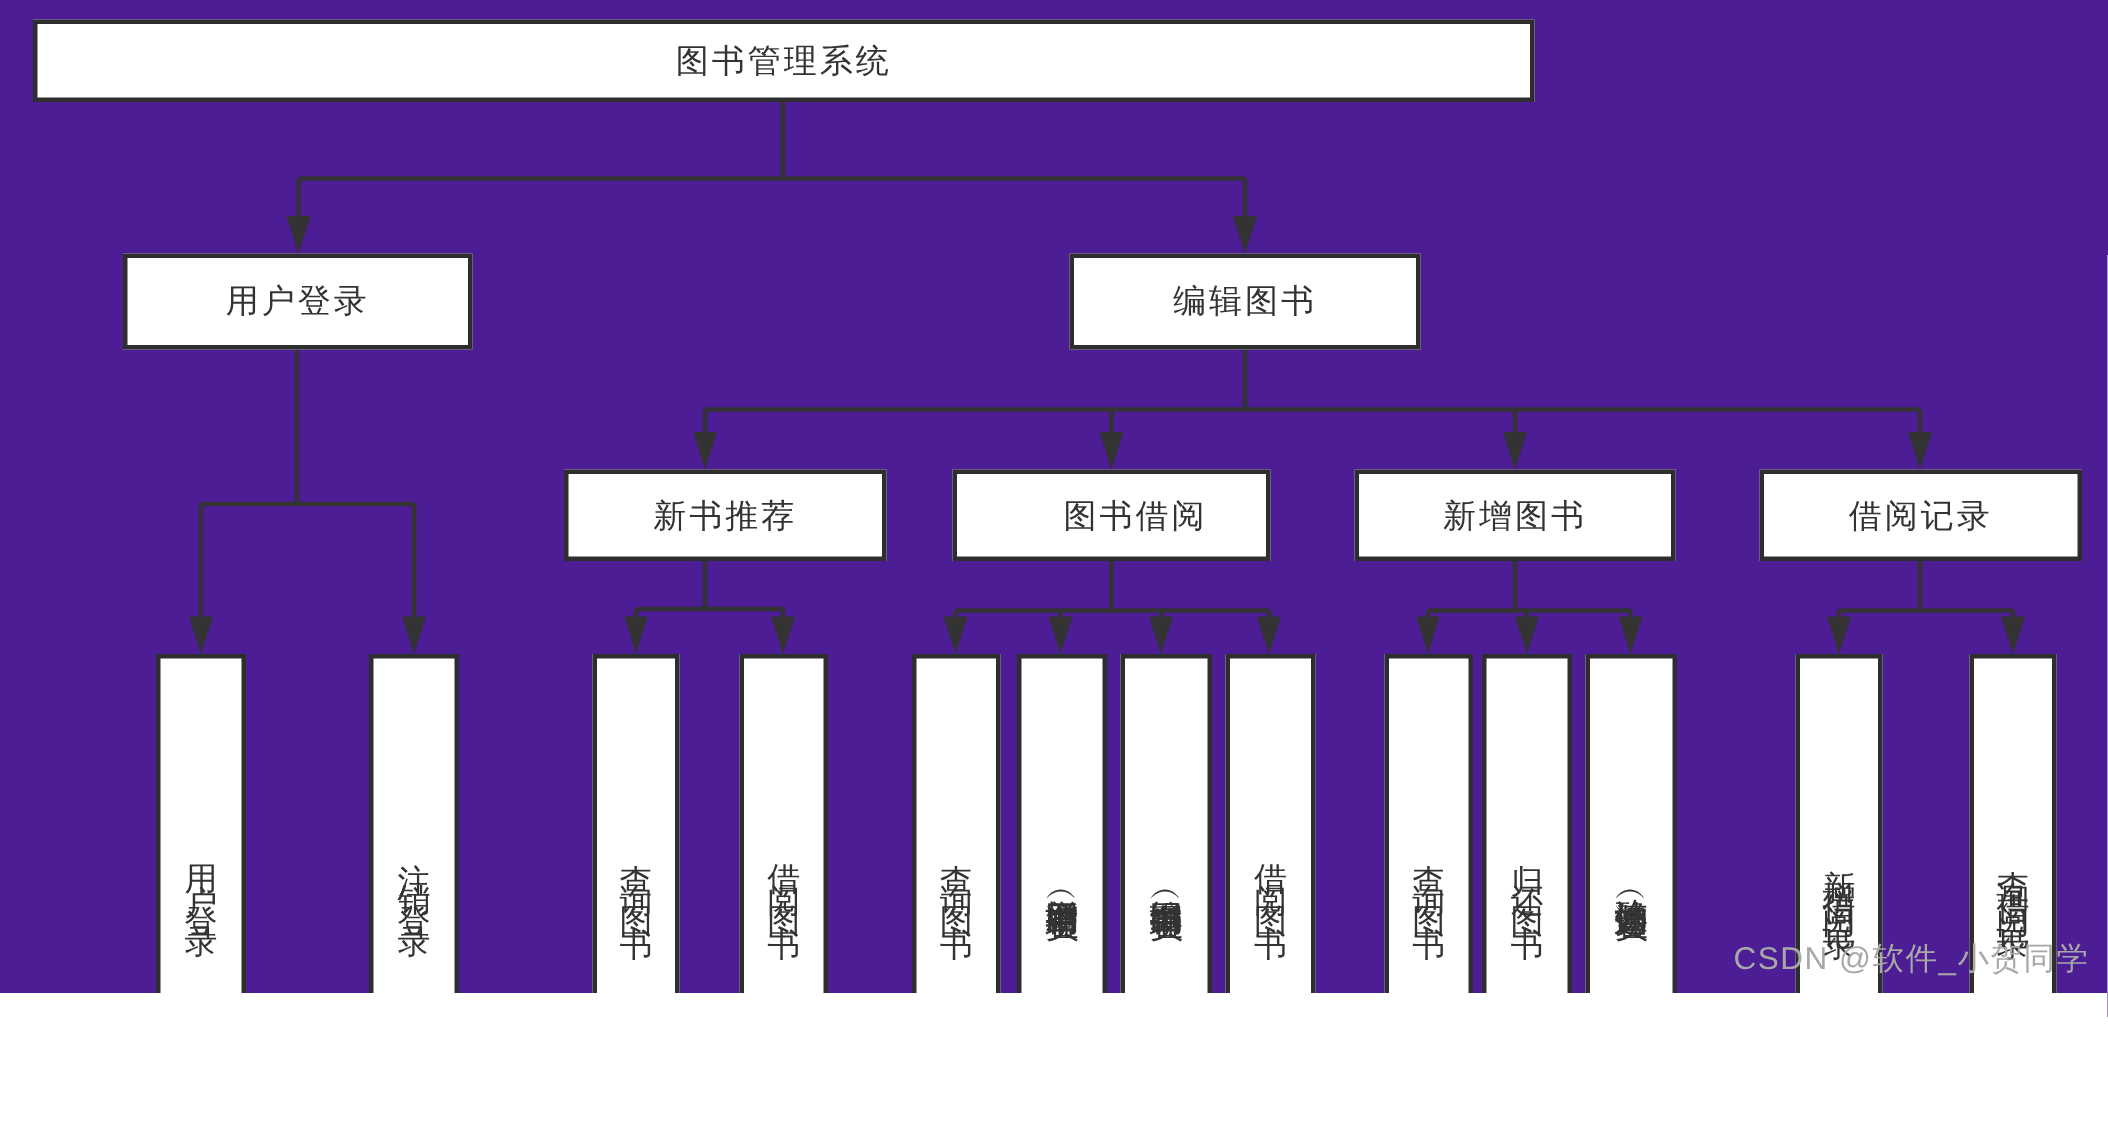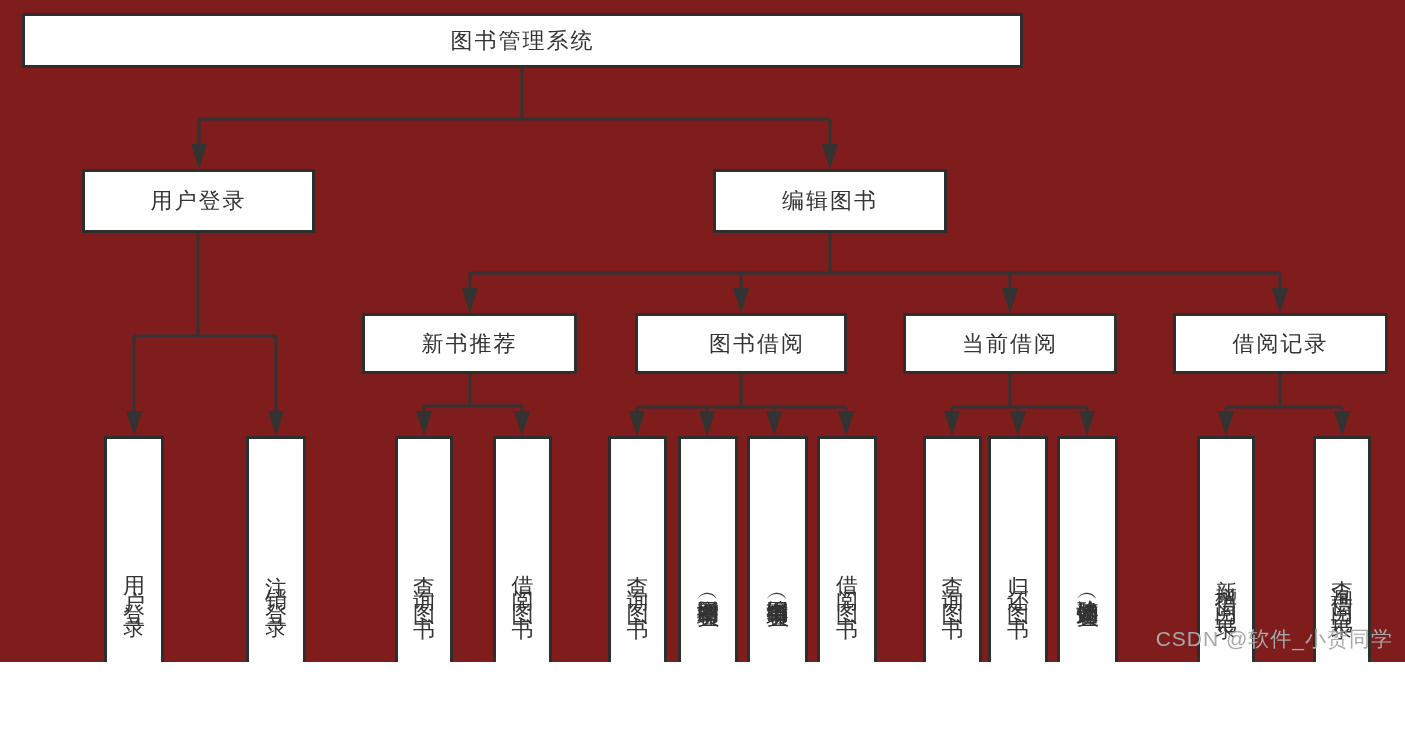--- a/index.html
+++ b/index.html
@@ -1,20 +1,20 @@
 <!DOCTYPE html>
 <html><head>
 <meta charset="utf-8">
 <style>
   html, body { margin: 0; padding: 0; background: #ffffff; }
   #stage {
     position: relative;
     width: 1405px;
     height: 662px;
-    background: #7f1d1d;
+    background: #4c1d95;
     font-family: "Liberation Sans", sans-serif;
     color: #333333;
     overflow: hidden;
   }
   #connectors {
     position: absolute;
     left: 0; top: 0;
     width: 1405px; height: 747px;
     z-index: 0;
   }
@@ -40,21 +40,21 @@
     text-orientation: mixed;
     line-height: 1;
   }
   .v4 .vtext { letter-spacing: 14px; }
   .v6 .vtext { letter-spacing: 8px; }
   .v9 .vtext { letter-spacing: 1px; }
   
   #n-root   { left: 22px;   top: 13px;  width: 1001px; height: 55px; }
   #n-login  { left: 82px;   top: 169px; width: 233px;  height: 64px; }
   #n-manage { left: 713px;  top: 169px; width: 234px;  height: 64px; }
-  #n-rec    { left: 362px;  top: 313px; width: 215px;  height: 61px; text-align: center; }
+  #n-rec    { left: 376px;  top: 313px; width: 215px;  height: 61px; text-align: center; }
   #n-bor    { left: 635px;  top: 313px; width: 212px;  height: 61px; padding-left: 32px; }
   #n-cur    { left: 903px;  top: 313px; width: 214px;  height: 61px; }
   #n-his    { left: 1173px; top: 313px; width: 215px;  height: 61px; }
   #l-login1 { left: 104px;  width: 60px; }
   #l-login2 { left: 246px;  width: 60px; }
   #l-rec1   { left: 395px;  width: 58px; }
   #l-rec2   { left: 493px;  width: 59px; }
   #l-bor1   { left: 608px;  width: 59px; }
   #l-bor2   { left: 678px;  width: 60px; }
   #l-bor3   { left: 747px;  width: 61px; }
@@ -145,21 +145,21 @@
     <span>编辑图书</span>
   </div>
 
   <div class="node" id="n-rec">
     <span>新书推荐</span>
   </div>
   <div class="node" id="n-bor">
     <span>图书借阅</span>
   </div>
   <div class="node" id="n-cur">
-    <span>当前借阅</span>
+    <span>新增图书</span>
   </div>
   <div class="node" id="n-his">
     <span>借阅记录</span>
   </div>
 
   <div class="node leaf v4" id="l-login1">
     <span class="vtext">用户登录</span>
   </div>
   <div class="node leaf v4" id="l-login2">
     <span class="vtext">注销登录</span>

